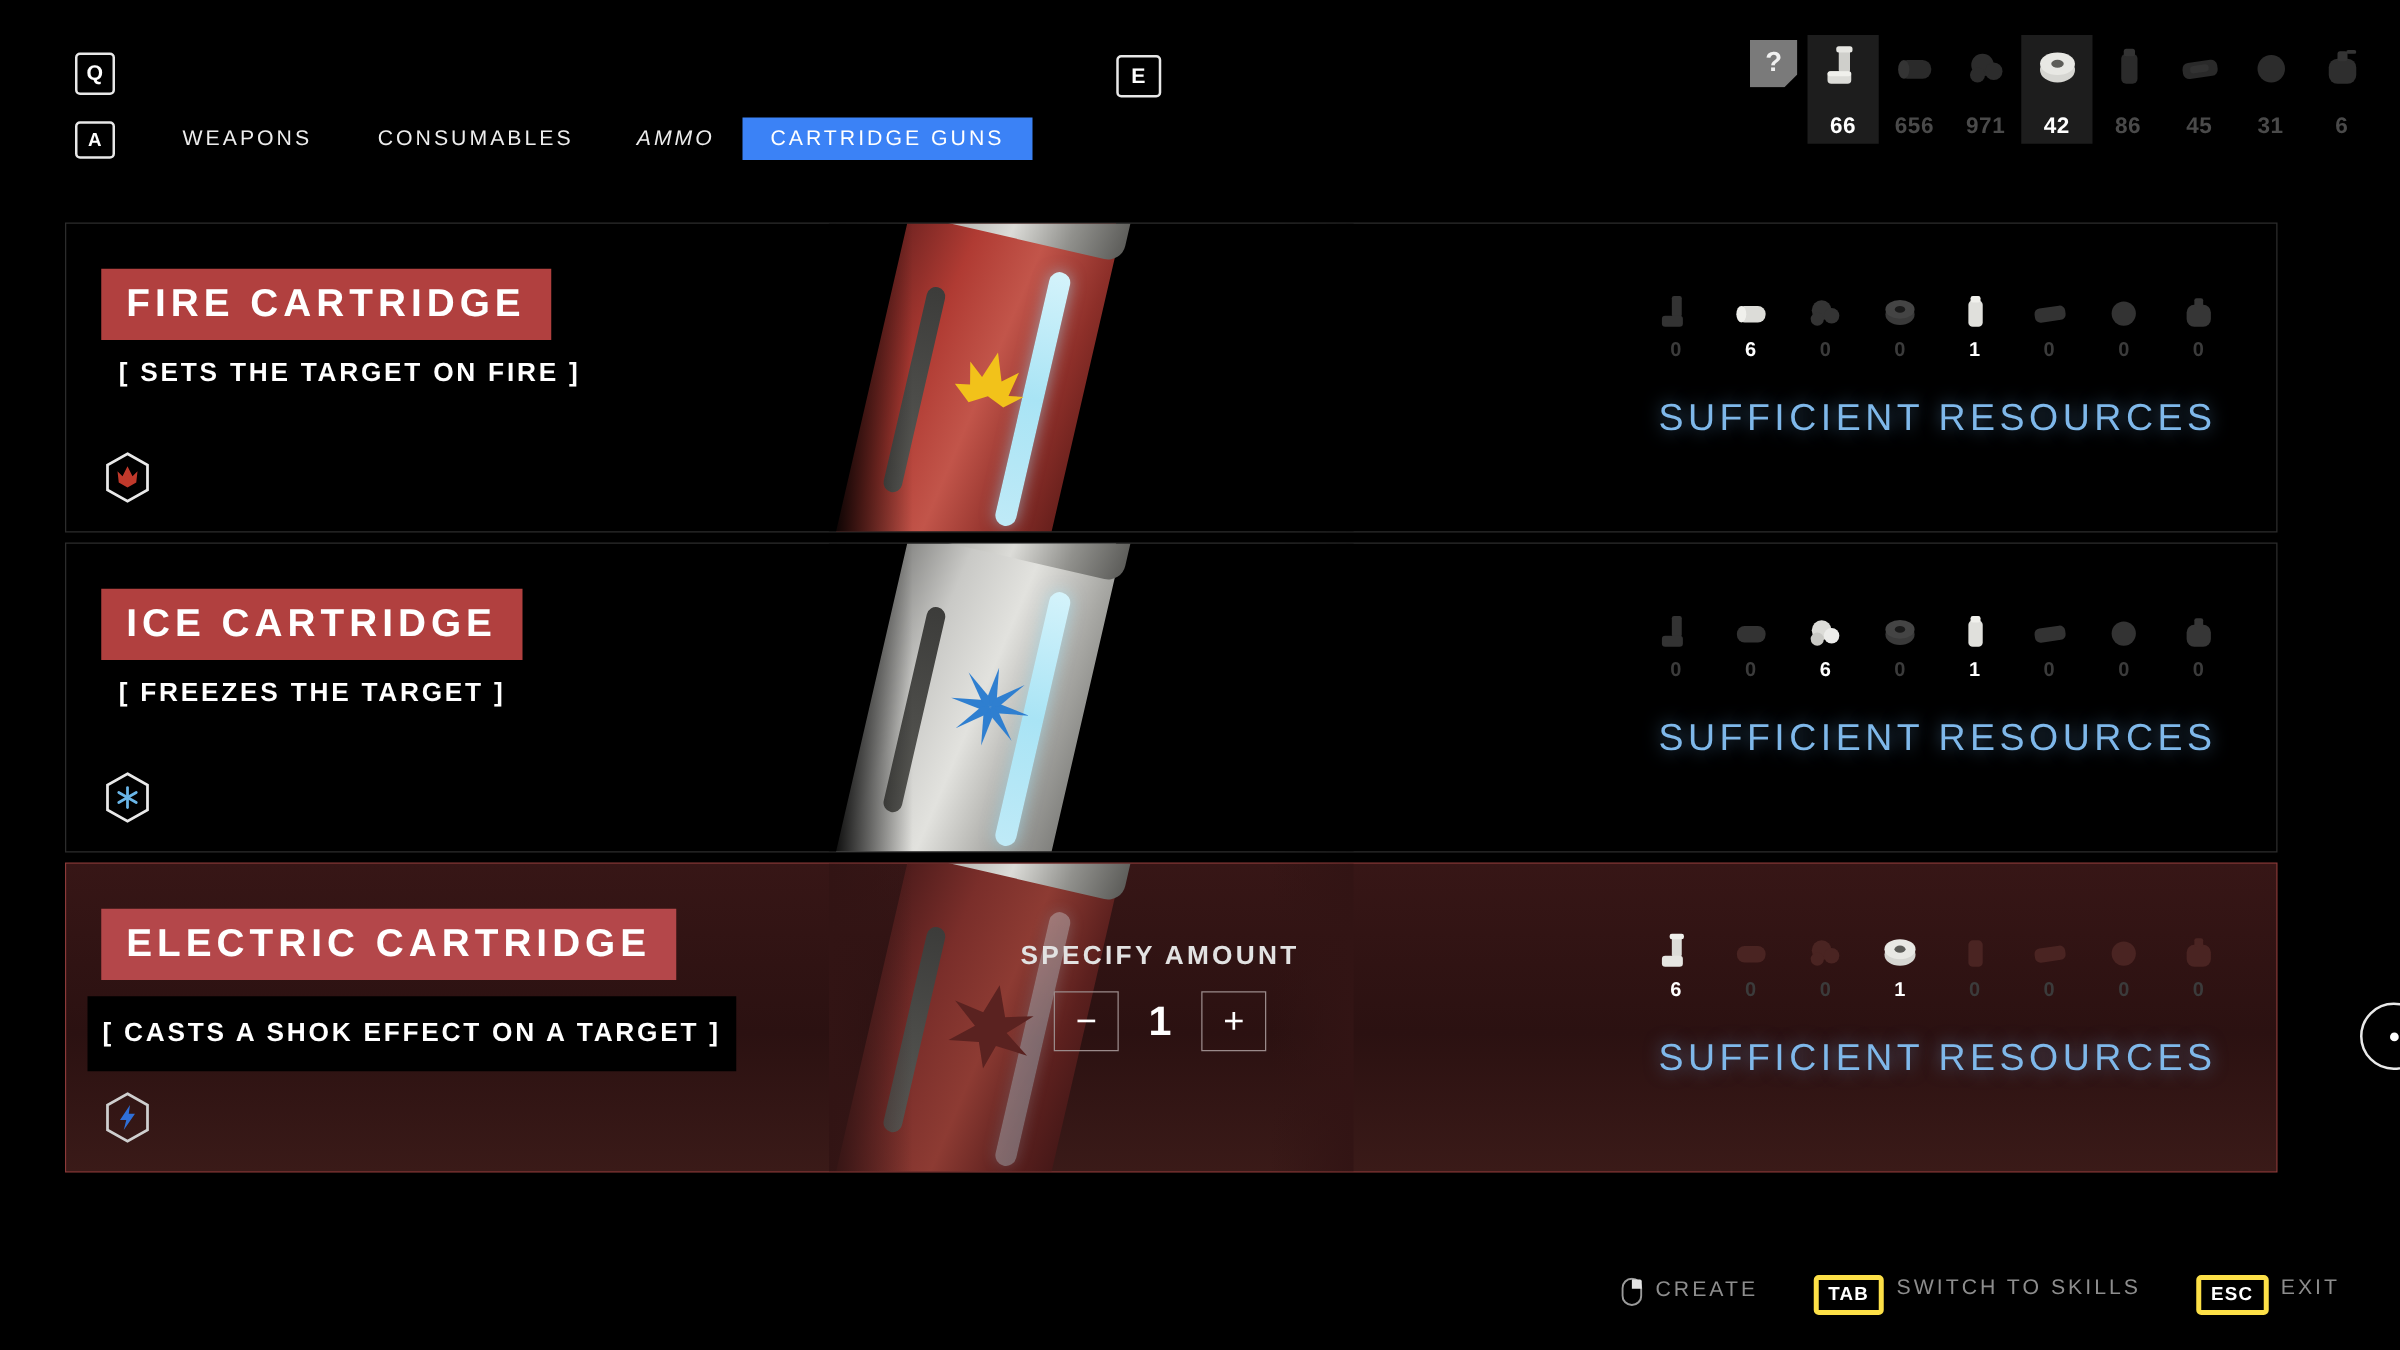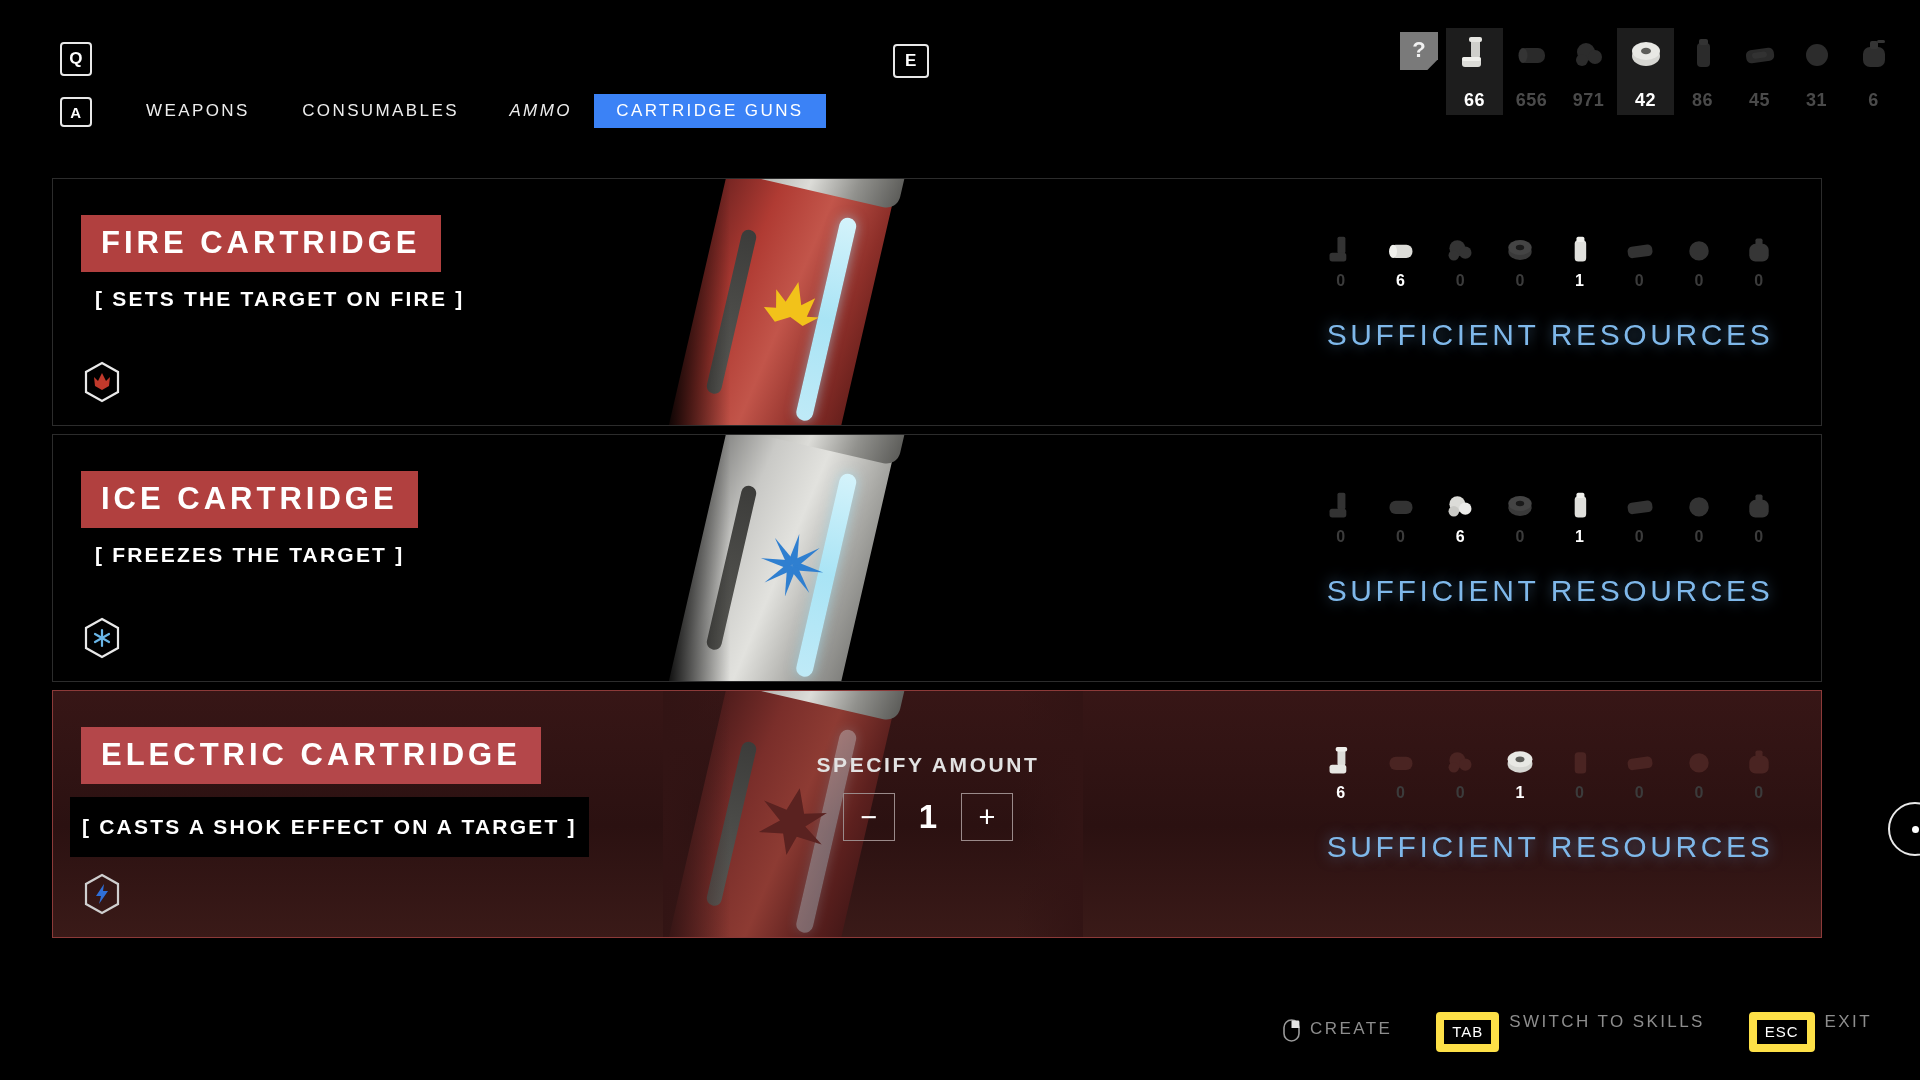--- a/index.html
+++ b/index.html
@@ -144,22 +144,22 @@
     margin-top:28px; text-align:center;
     font-size:30px; letter-spacing:3.6px; color:#7fb8ea;
     text-shadow:0 0 14px rgba(110,175,235,.55);
   }
 
   
   .bottom { position:absolute; right:48px; bottom:28px; display:flex; align-items:center; gap:44px; }
   .hint { display:flex; align-items:flex-start; gap:10px; }
   .hint-lbl { font-size:17px; letter-spacing:2.4px; color:#8d8d8d; }
   .mkey {
-    border:8px solid #fde047; border-radius:4px; padding:3px 8px 4px;
-    font-size:15px; font-weight:normal; color:#fff; letter-spacing:1px;
+    border:4px solid #fde047; border-radius:4px; padding:3px 8px 4px;
+    font-size:15px; font-weight:bold; color:#fff; letter-spacing:1px;
   }
   .cursor-ring {
     position:absolute; right:-22px; bottom:224px;
     width:54px; height:54px; border-radius:50%;
     border:2px solid #e9e9e9; background:rgba(0,0,0,.35);
   }
   .cursor-ring::after {
     content:""; position:absolute; left:50%; top:50%;
     width:7px; height:7px; margin:-3.5px 0 0 -3.5px;
     border-radius:50%; background:#fff;

